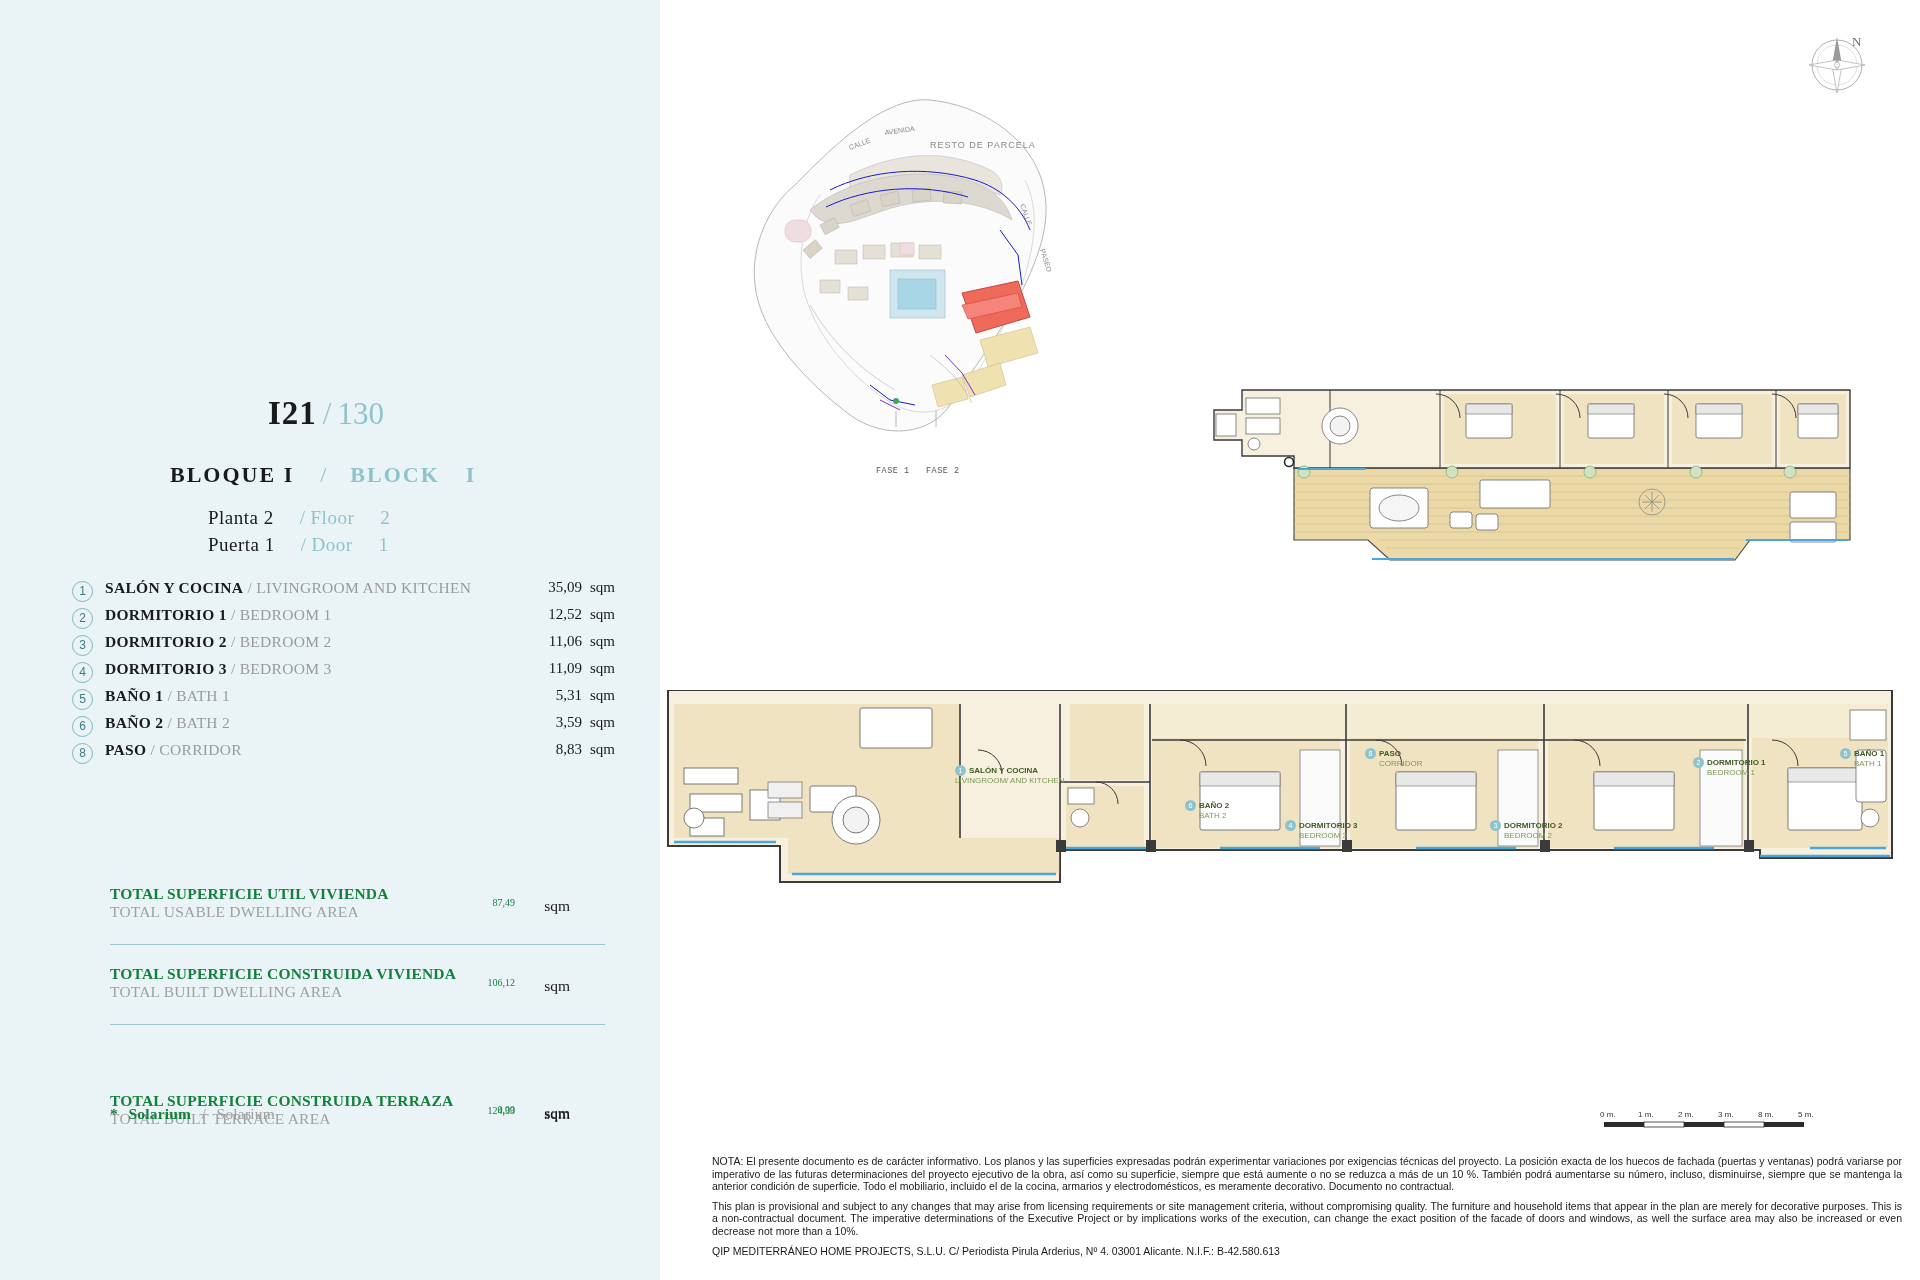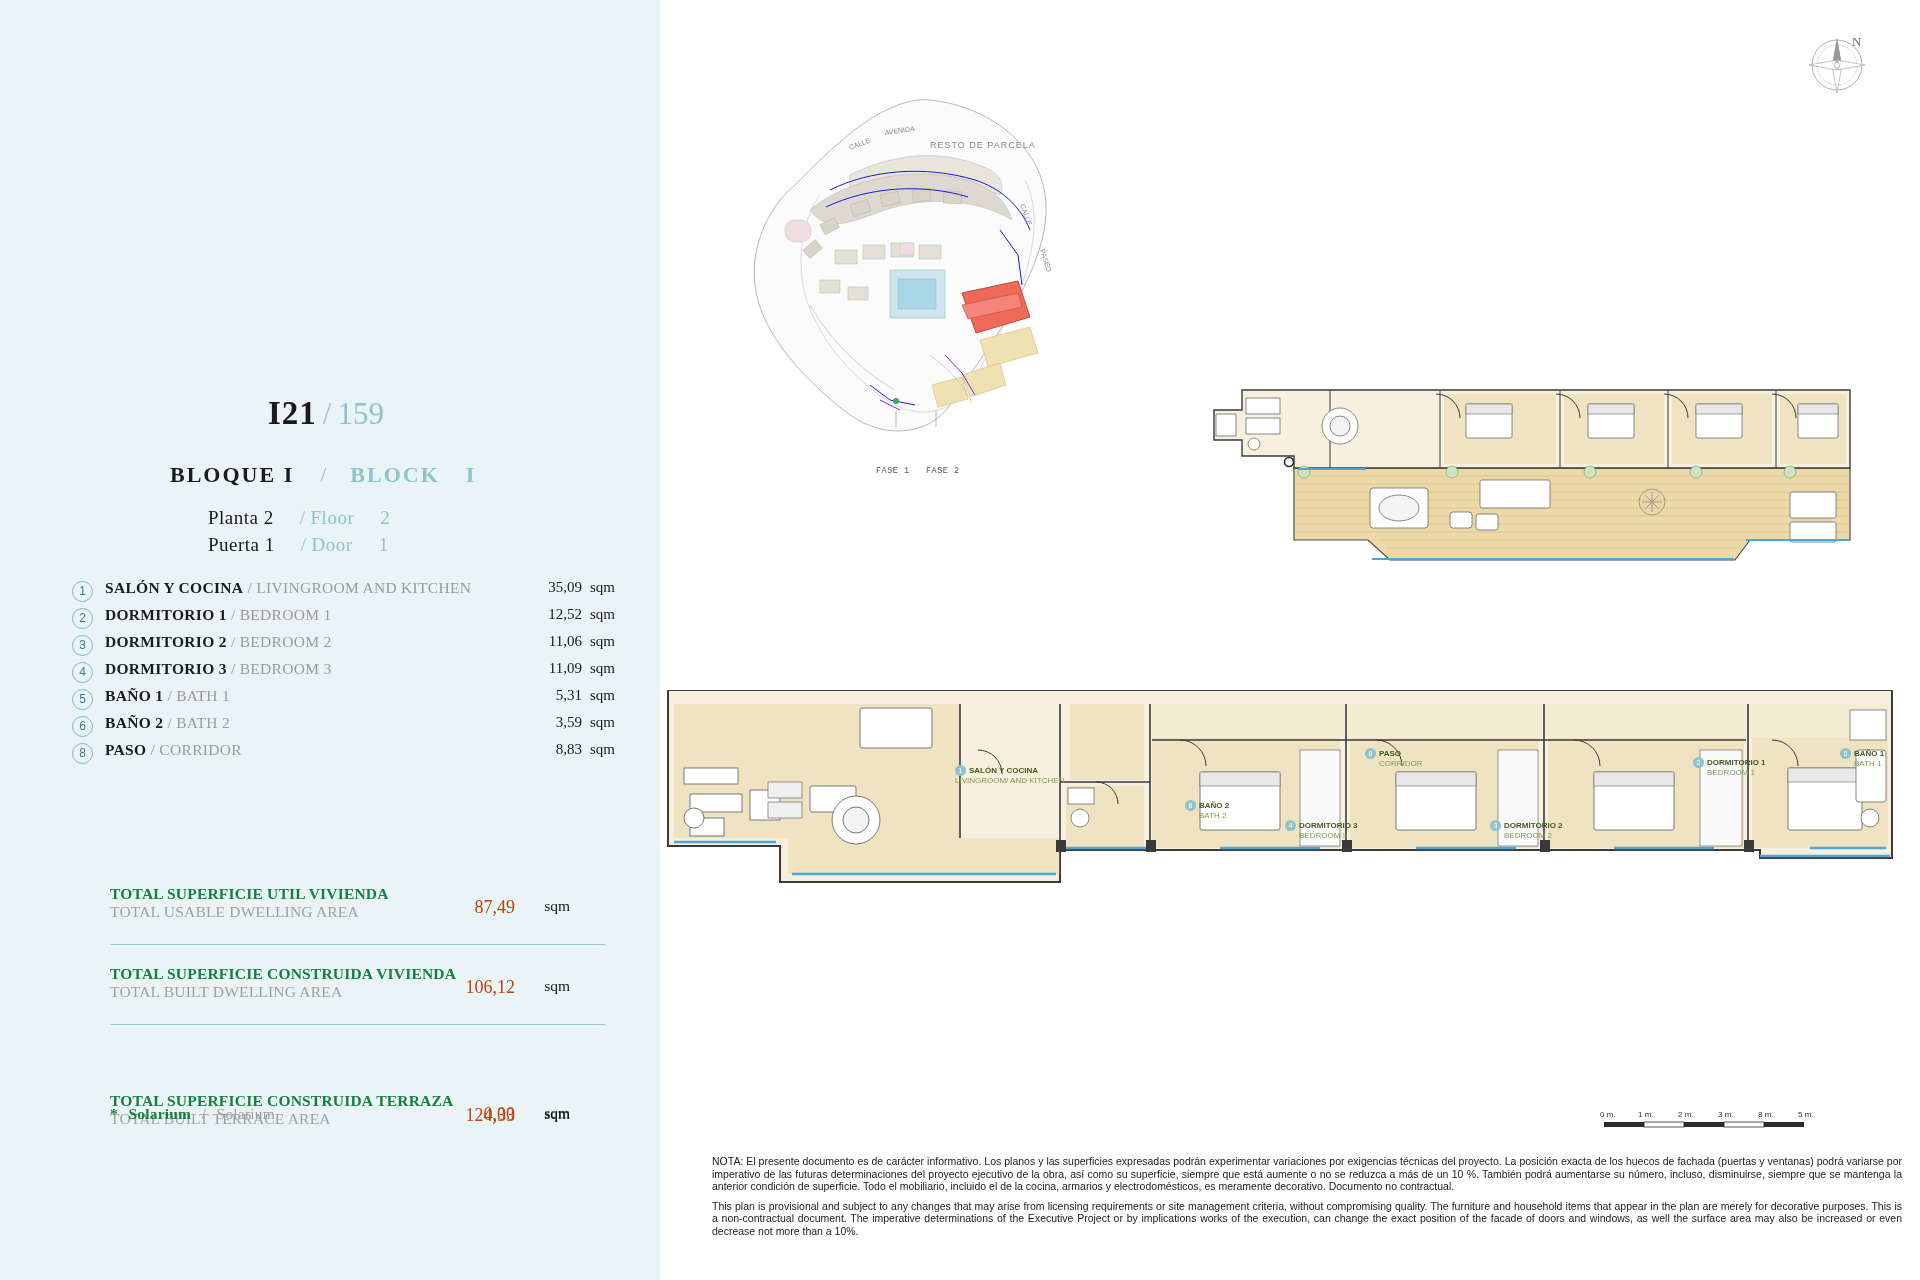--- a/index.html
+++ b/index.html
@@ -141,22 +141,22 @@
   }
   .total-en {
     font-family: "Liberation Serif", serif;
     font-size: 15.5px;
     color: #a0a0a0;
     letter-spacing: 0.2px;
   }
   .total-val {
     position: absolute;
     right: 95px; top: 0;
-    font-size: 18px;
-    color: #c2410c;
+    font-size: 10px;
+    color: #15803d;
     font-family: "Liberation Serif", serif;
   }
   .total-unit {
     position: absolute;
     right: 40px; top: 0;
     font-size: 15.5px;
     color: #1a1a1a;
     font-family: "Liberation Serif", serif;
   }
   .hr-line {
@@ -256,21 +256,21 @@
   }
   #notes p { margin: 0 0 7px 0; }
   #notes .company { margin: 0; }
 </style>
 </head>
 <body>
 
 <div id="left-panel">
 
   <div id="unit-header">
-    <span class="code">I21</span><span class="slash">/</span><span class="num">159</span>
+    <span class="code">I21</span><span class="slash">/</span><span class="num">130</span>
   </div>
 
   <div class="row-label" id="block-row">
     <span>BLOQUE  I</span><span class="sp1"></span><span class="sep">/</span><span class="sp2"></span><span class="en">BLOCK</span><span class="sp1"></span><span class="en">I</span>
   </div>
 
   <div class="row-label" id="floor-row">
     <span>Planta 2</span><span class="sp1"></span><span class="gr">/</span><span style="display:inline-block;width:5px"></span><span class="gr">Floor</span><span class="sp1"></span><span class="gr">2</span>
   </div>
 
@@ -689,13 +689,14 @@
   <span class="scale-tick" style="left:38px">1 m.</span>
   <span class="scale-tick" style="left:78px">2 m.</span>
   <span class="scale-tick" style="left:118px">3 m.</span>
   <span class="scale-tick" style="left:158px">8 m.</span>
   <span class="scale-tick" style="left:198px">5 m.</span>
 </div>
 
 <div id="notes">
   <p>NOTA: El presente documento es de carácter informativo. Los planos y las superficies expresadas podrán experimentar variaciones por exigencias técnicas del proyecto. La posición exacta de los huecos de fachada (puertas y ventanas) podrá variarse por imperativo de las futuras determinaciones del proyecto ejecutivo de la obra, así como su superficie, siempre que está aumente o no se reduzca a más de un 10 %. También podrá aumentarse su número, incluso, disminuirse, siempre que se mantenga la anterior condición de superficie. Todo el mobiliario, incluido el de la cocina, armarios y electrodomésticos, es meramente decorativo. Documento no contractual.</p>
   <p>This plan is provisional and subject to any changes that may arise from licensing requirements or site management criteria, without compromising quality. The furniture and household items that appear in the plan are merely for decorative purposes. This is a non-contractual document. The imperative determinations of the Executive Project or by implications works of the execution, can change the exact position of the facade of doors and windows, as well the surface area may also be increased or even decrease not more than a 10%.</p>
+  <p class="company">QIP MEDITERRÁNEO HOME PROJECTS, S.L.U. C/ Periodista Pirula Arderius, Nº 4. 03001 Alicante. N.I.F.: B-42.580.613</p>
 </div>
 
 </body></html>

